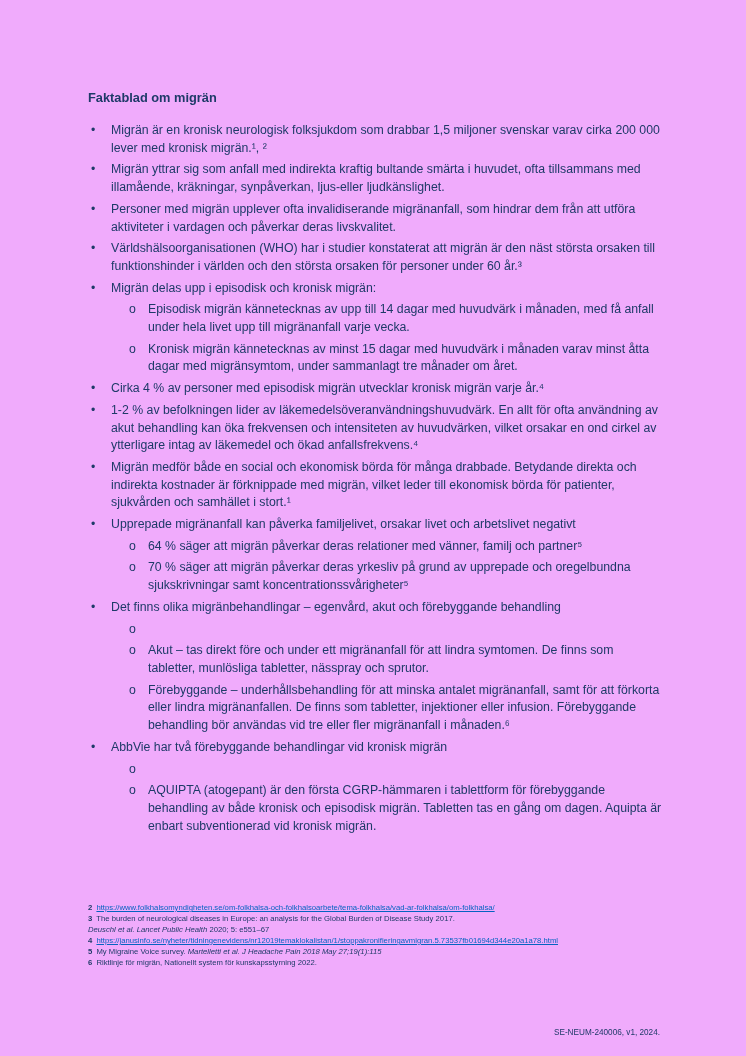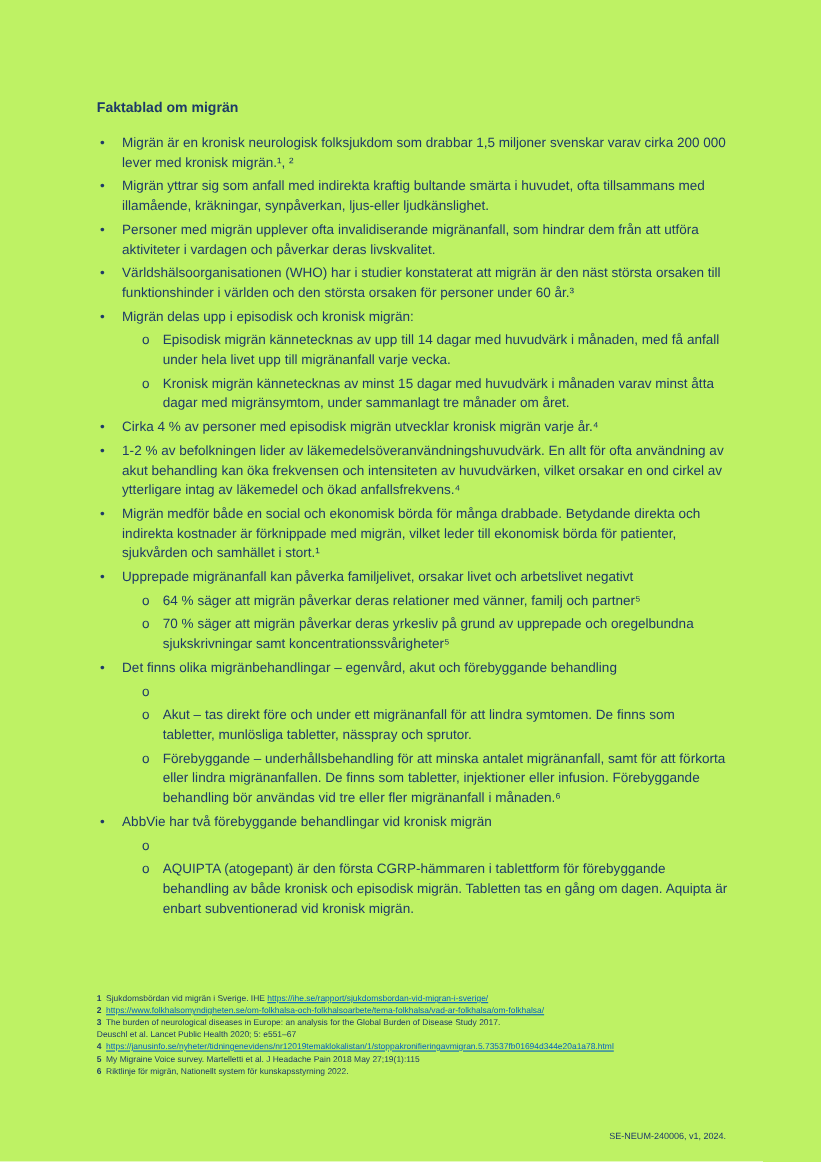--- a/index.html
+++ b/index.html
@@ -1,32 +1,32 @@
 <!DOCTYPE html>
 <html><head>
 <meta charset="utf-8">
 <style>
   html,body{margin:0;padding:0;background:#ffffff;}
   .page{
-    position:relative;width:746px;height:1056px;background:#bef264;
+    position:relative;width:746px;height:1056px;background:#f0abfc;
     font-family:"Liberation Sans",sans-serif;color:#1e3a68;overflow:hidden;
   }
   .content{position:absolute;left:88px;right:84px;top:90px;}
   .title{font-weight:700;font-size:12.8px;margin:0 0 17px 0;}
   .item{display:flex;font-size:12.3px;line-height:17.7px;margin-bottom:4px;}
   .item .marker{flex:0 0 auto;}
   .item.l1 .marker{width:20px;padding-left:3px;}
   .item.l2{padding-left:40px;}
   .item.l2 .marker{width:19px;padding-left:1px;}
   .item .text{flex:1;}
   .footnotes{position:absolute;left:88px;right:56px;top:902px;font-size:7.7px;line-height:11px;}
   .fn-row{white-space:normal;}
   .fn-num{font-weight:700;margin-right:2px;}
   .fn-link{color:#0563c1;text-decoration:underline;cursor:pointer;}
-  .italic{}
+  .italic{font-style:italic;}
   .doc-code{position:absolute;right:86px;top:1028px;font-size:8.2px;padding-left:48px;}
 </style>
 </head>
 <body>
 
 <div class="page">
   <div class="content">
     <h1 class="title">Faktablad om migrän</h1>
     <div id="bullet-list">
         <div class="item l1">
@@ -104,21 +104,20 @@
           <span class="marker">o</span>
         </div>
         <div class="item l2">
           <span class="marker">o</span>
           <span class="text">AQUIPTA (atogepant) är den första CGRP-hämmaren i tablettform för förebyggande behandling av både kronisk och episodisk migrän. Tabletten tas en gång om dagen. Aquipta är enbart subventionerad vid kronisk migrän.</span>
         </div>
       </div>
   </div>
 
   <div class="footnotes" id="footnotes">
-      <div class="fn-row"><span class="fn-num">1</span> <span class="">Sjukdomsbördan vid migrän i Sverige. IHE </span><a class="fn-link">https://ihe.se/rapport/sjukdomsbordan-vid-migran-i-sverige/</a></div>
       <div class="fn-row"><span class="fn-num">2</span> <a class="fn-link">https://www.folkhalsomyndigheten.se/om-folkhalsa-och-folkhalsoarbete/tema-folkhalsa/vad-ar-folkhalsa/om-folkhalsa/</a></div>
       <div class="fn-row"><span class="fn-num">3</span> <span class="">The burden of neurological diseases in Europe: an analysis for the Global Burden of Disease Study 2017.</span></div>
       <div class="fn-row"><span class="italic">Deuschl et al. Lancet Public Health </span><span class="">2020; 5: e551–67</span></div>
       <div class="fn-row"><span class="fn-num">4</span> <a class="fn-link">https://janusinfo.se/nyheter/tidningenevidens/nr12019temaklokalistan/1/stoppakronifieringavmigran.5.73537fb01694d344e20a1a78.html</a></div>
       <div class="fn-row"><span class="fn-num">5</span> <span class="">My Migraine Voice survey. </span><span class="italic">Martelletti et al. J Headache Pain 2018 May 27;19(1):115</span></div>
       <div class="fn-row"><span class="fn-num">6</span> <span class="">Riktlinje för migrän, Nationellt system för kunskapsstyrning 2022.</span></div>
     </div>
 
   <div class="doc-code">SE-NEUM-240006, v1, 2024.</div>
 </div>

